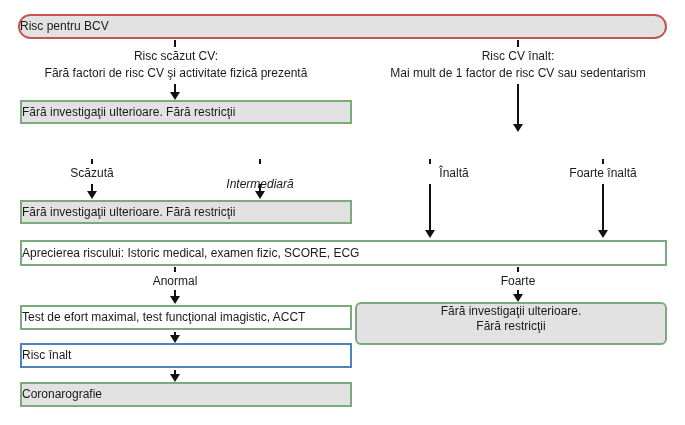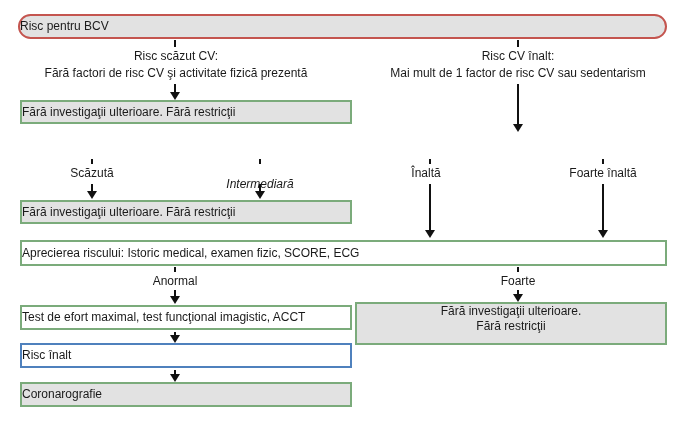--- a/index.html
+++ b/index.html
@@ -72,21 +72,21 @@
   </div>
 
 
   <div class="vline" style="left:91px;top:159px;height:5px;"></div>
   <div class="vline" style="left:259px;top:159px;height:5px;"></div>
   <div class="vline" style="left:429px;top:159px;height:5px;"></div>
   <div class="vline" style="left:602px;top:159px;height:5px;"></div>
 
   <div class="lbl" style="left:42px;top:165px;width:100px;">Scăzută</div>
   <div class="lbl" style="left:200px;top:176px;width:120px;font-style:italic;">Intermediară</div>
-  <div class="lbl" style="left:376px;top:165px;width:100px;">Înaltă</div>
+  <div class="lbl" style="left:404px;top:165px;width:100px;">Înaltă</div>
   <div class="lbl" style="left:543px;top:165px;width:120px;">Foarte înaltă</div>
 
   <div class="vline" style="left:91px;top:184px;height:9px;"></div>
   <div class="ahead" style="left:87px;top:191px;"></div>
 
   <div class="vline" style="left:259px;top:184px;height:9px;"></div>
   <div class="ahead" style="left:255px;top:191px;"></div>
 
   <div class="vline" style="left:429px;top:184px;height:48px;"></div>
   <div class="ahead" style="left:425px;top:230px;"></div>
@@ -111,21 +111,21 @@
   <div class="vline" style="left:174px;top:290px;height:8px;"></div>
   <div class="ahead" style="left:170px;top:296px;"></div>
 
   <div class="vline" style="left:517px;top:290px;height:6px;"></div>
   <div class="ahead" style="left:513px;top:294px;"></div>
 
   <div class="box greenborder" style="left:20px;top:305px;width:332px;height:25px;">
     <span>Test de efort maximal, test funcţional imagistic, ACCT</span>
   </div>
 
-  <div class="box grayfill greenborder" style="left:355px;top:302px;width:312px;height:43px;flex-direction:column;">
+  <div class="box grayfill greenborder" style="left:355px;top:302px;width:312px;height:43px;flex-direction:column;border-radius:6px;">
     <div>Fără investigaţii ulterioare.</div>
     <div>Fără restricţii</div>
   </div>
 
   <div class="vline" style="left:174px;top:332px;height:6px;"></div>
   <div class="ahead" style="left:170px;top:335px;"></div>
 
   <div class="box blueborder" style="left:20px;top:343px;width:332px;height:25px;">
     <span>Risc înalt</span>
   </div>

